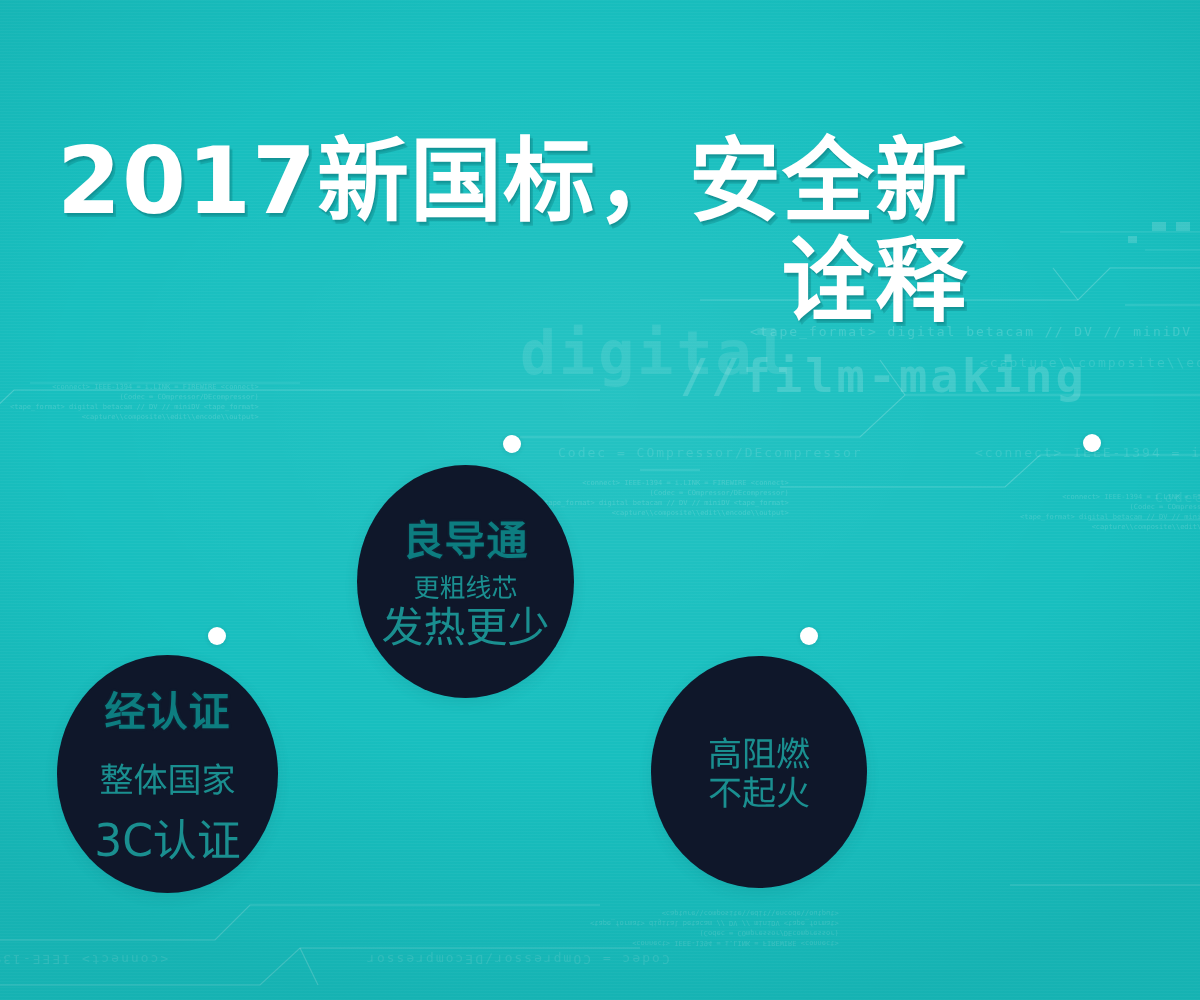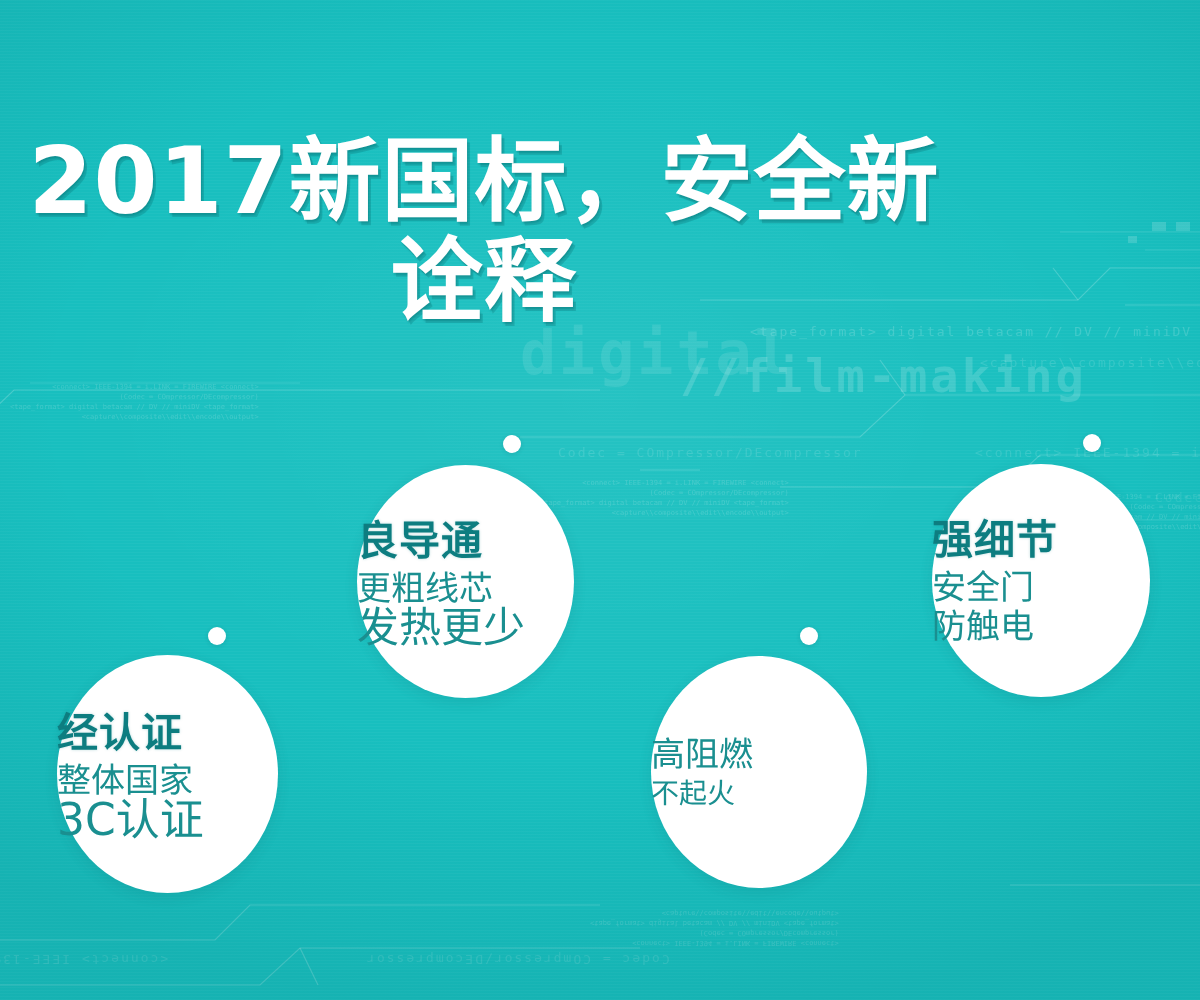--- a/index.html
+++ b/index.html
@@ -75,21 +75,21 @@
     pointer-events:none;
     user-select:none;
   }
 
   .mirror{transform:scale(-1,-1);}
 
   
   .headline-wrap{
     position:absolute;
     left:0;top:132px;width:968px;
-    text-align:center;
+    text-align:right;
     pointer-events:none;
   }
   .headline{
     display:inline-block;
     font-family:"DejaVu Sans","Liberation Sans",sans-serif;
     font-weight:bold;
     font-size:92px;
     line-height:100px;
     letter-spacing:1px;
     color:#ffffff;
@@ -107,26 +107,26 @@
     font-size:47px;
     line-height:58px;
     letter-spacing:0px;
   }
   .sub-a{color:#ffffff;text-shadow:1px 2px 2px rgba(0,80,85,.18);}
   .sub-b{color:#0c6f72;text-shadow:0 1px 1px rgba(255,255,255,.18);}
 
   
   .bubble{
     position:absolute;
-    background:#ffffff;
+    background:#0f172a;
     border-radius:50%;
     box-shadow:0 4px 14px rgba(0,60,65,.10);
     display:flex;
     flex-direction:column;
-    align-items:flex-start;
+    align-items:center;
     justify-content:center;
     text-align:center;
   }
   .bubble .b-title{
     font-family:"DejaVu Sans","Liberation Sans",sans-serif;
     font-weight:bold;
     color:#0d7d80;
     text-shadow:0 0 3px rgba(13,125,128,.28);
   }
   .bubble .b-line{
@@ -214,39 +214,34 @@
   </div>
 
   <div class="texture"></div>
   <div class="vignette"></div>
 
   <div class="headline-wrap">
     <span class="headline">2017新国标，安全新诠释</span>
   </div>
 
   <div class="dot" style="left:208px;top:627px;width:18px;height:18px;"></div>
-  <div class="bubble" style="left:57px;top:655px;width:221px;height:238px;">
+  <div class="bubble" style="left:57px;top:655px;width:221px;height:238px;gap:21px;">
     <div class="b-title" style="font-size:41px;line-height:48px;letter-spacing:1px;">经认证</div>
     <div class="b-line" style="font-size:34px;line-height:39px;margin-top:4px;">整体国家</div>
     <div class="b-line" style="font-size:44px;line-height:39px;">3C认证</div>
   </div>
 
   <div class="dot" style="left:503px;top:435px;width:18px;height:18px;"></div>
   <div class="bubble" style="left:357px;top:465px;width:217px;height:233px;">
     <div class="b-title" style="font-size:41px;line-height:48px;letter-spacing:1px;">良导通</div>
-    <div class="b-line" style="font-size:34px;line-height:39px;margin-top:4px;">更粗线芯</div>
+    <div class="b-line" style="font-size:26px;line-height:39px;margin-top:4px;">更粗线芯</div>
     <div class="b-line" style="font-size:42px;line-height:39px;">发热更少</div>
   </div>
 
   <div class="dot" style="left:800px;top:627px;width:18px;height:18px;"></div>
   <div class="bubble" style="left:651px;top:656px;width:216px;height:232px;">
     <div class="b-line" style="font-size:34px;line-height:39px;margin-top:4px;">高阻燃</div>
-    <div class="b-line" style="font-size:28px;line-height:39px;">不起火</div>
+    <div class="b-line" style="font-size:34px;line-height:39px;">不起火</div>
   </div>
 
   <div class="dot" style="left:1083px;top:434px;width:18px;height:18px;"></div>
-  <div class="bubble" style="left:932px;top:464px;width:218px;height:233px;">
-    <div class="b-title" style="font-size:41px;line-height:48px;letter-spacing:1px;">强细节</div>
-    <div class="b-line" style="font-size:34px;line-height:39px;margin-top:4px;">安全门</div>
-    <div class="b-line" style="font-size:34px;line-height:39px;">防触电</div>
-  </div>
 
 </div>
 
 </body></html>

